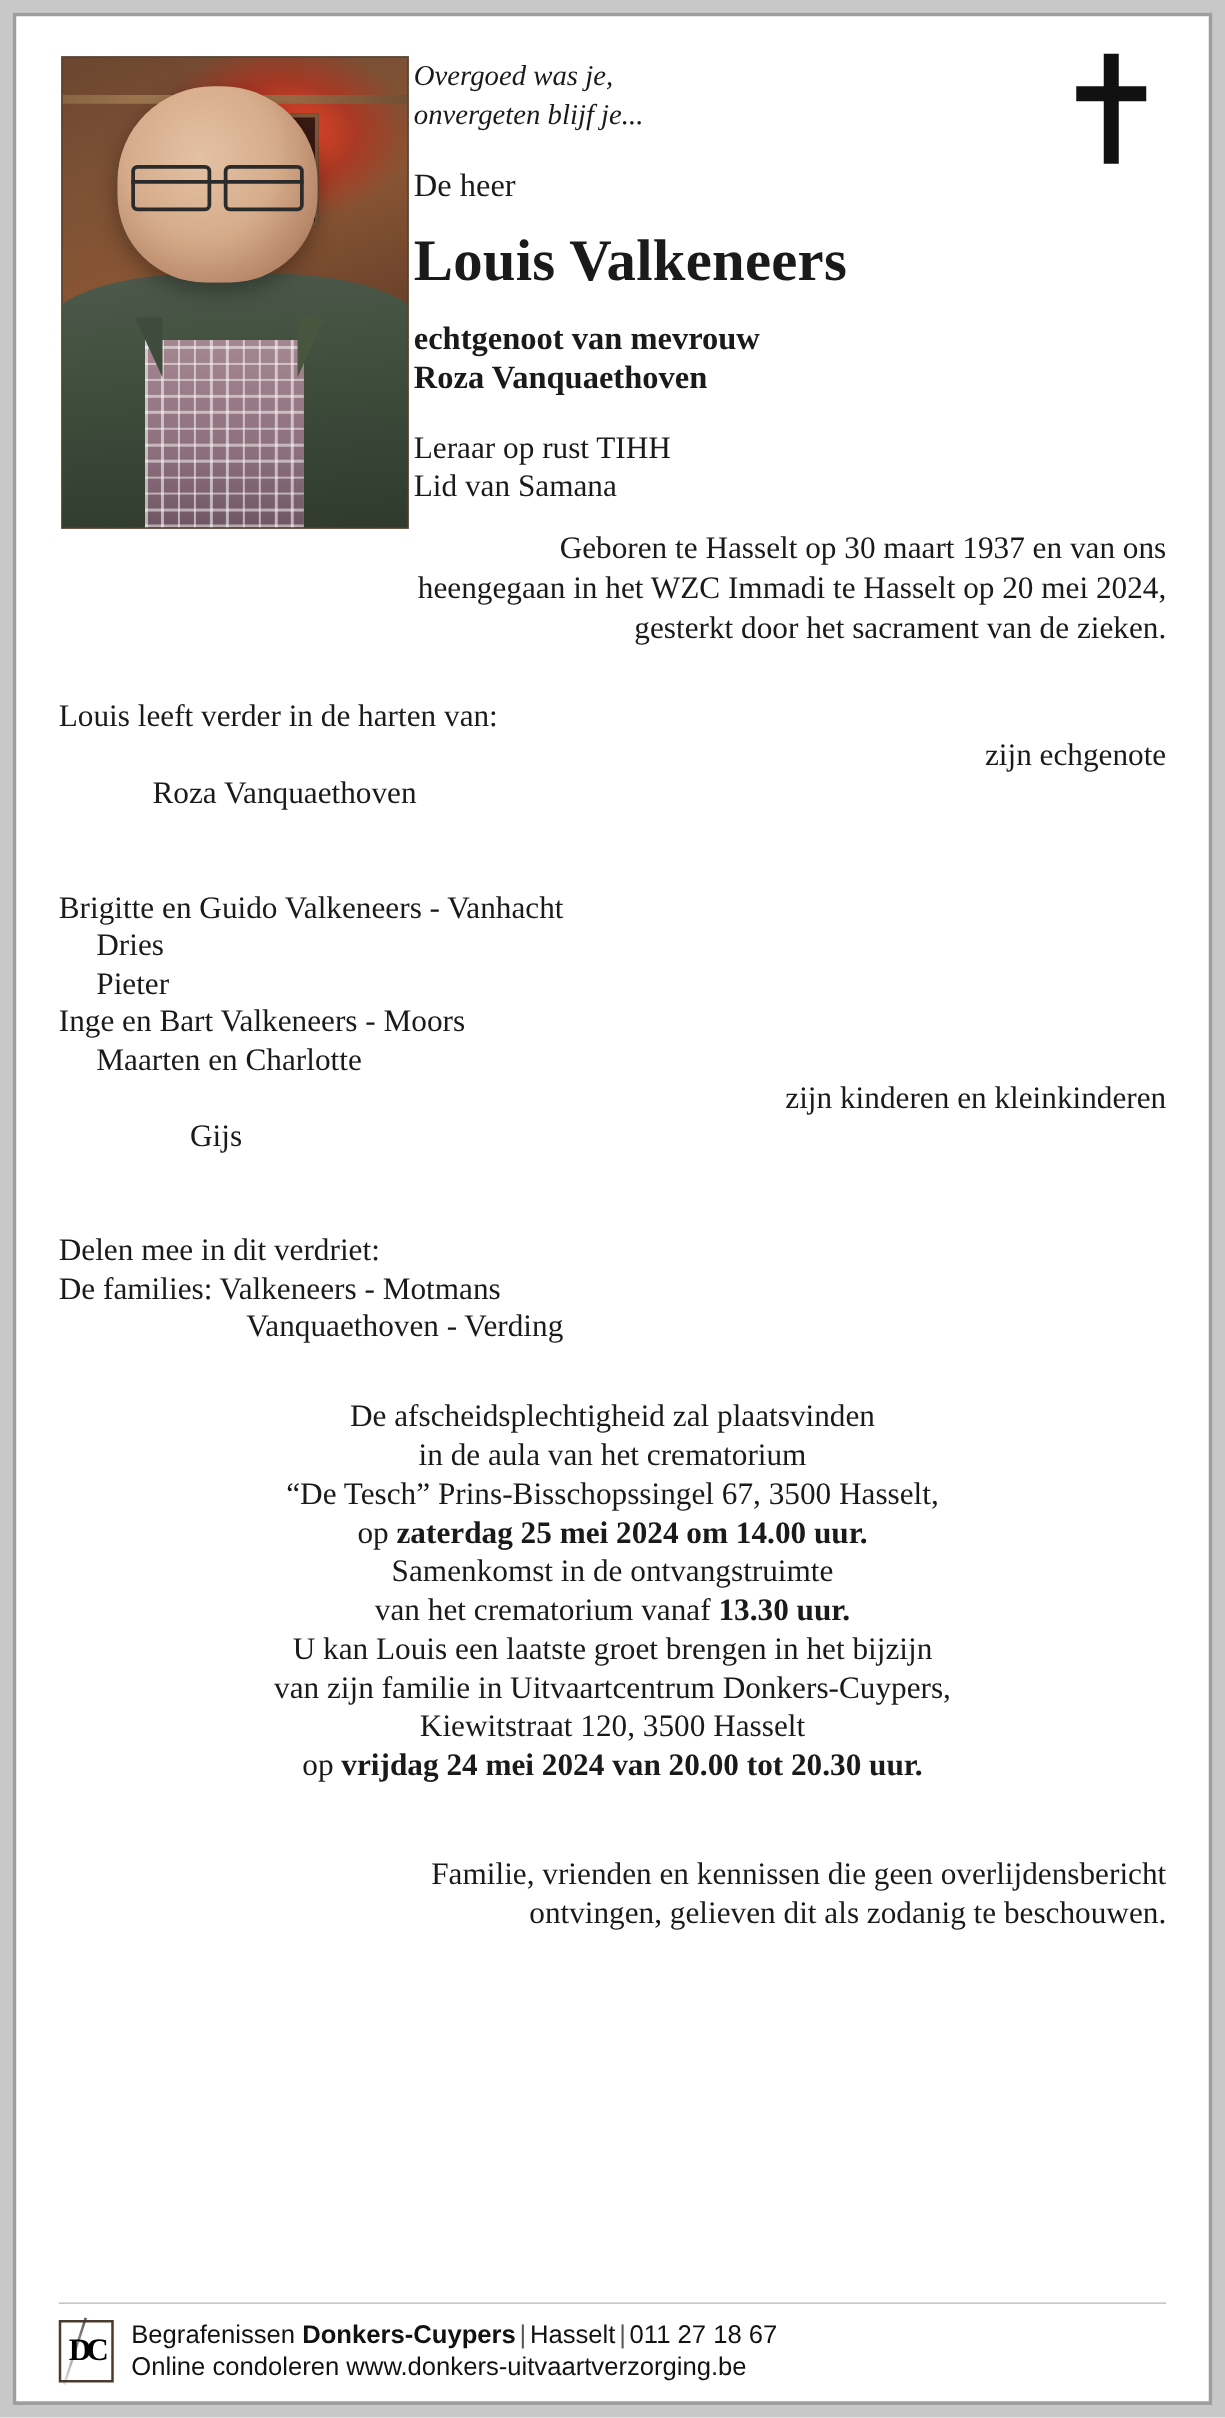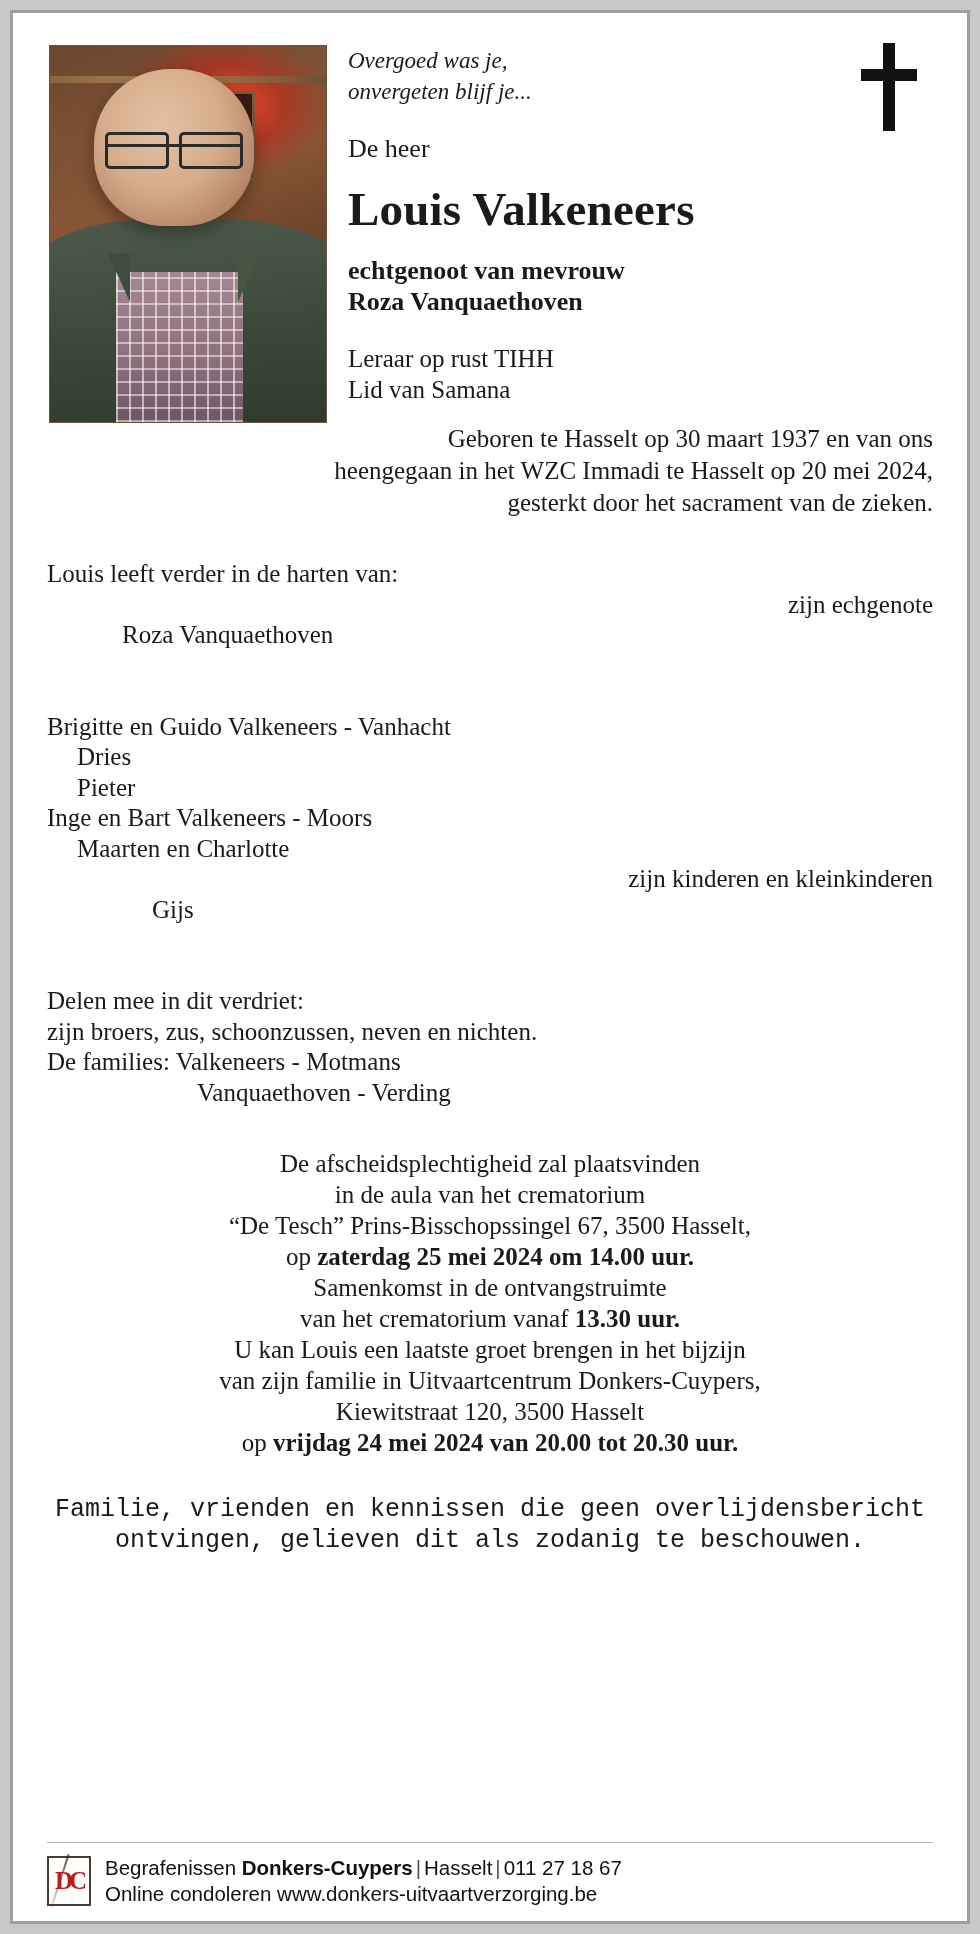--- a/index.html
+++ b/index.html
@@ -139,21 +139,21 @@
     border-color: transparent #3f4c3d transparent transparent;
   }
   .photo .collar-r {
     right: 24%;
     border-width: 0 0 48px 22px;
     border-color: transparent transparent transparent #49563f;
   }
 
   .header-text {
     flex: 1;
-    padding-left: 21px;
+    padding-left: 4px;
     padding-right: 10px;
   }
   .quote {
     font-style: italic;
     font-size: 23px;
     line-height: 31px;
     color: #1a1a1a;
     margin-bottom: 26px;
   }
   .salutation {
@@ -238,25 +238,24 @@
   }
   .ceremony b { font-weight: bold; }
 
   .thanks {
     margin-top: 38px;
     text-align: center;
     font-size: 25px;
     line-height: 31px;
   }
   .closing {
-    margin-top: 36px;
-    text-align: center;
-    font-size: 25px;
-    line-height: 31px;
-    font-family: Liberation Mono, monospace;
+    margin-top: 56px;
+    text-align: right;
+    font-size: 25px;
+    line-height: 31px;
   }
 
   
   .footer {
     position: absolute;
     left: 0;
     right: 0;
     bottom: 6px;
     padding: 0 26px;
   }
@@ -277,21 +276,21 @@
     position: relative;
     background: #fff;
     box-sizing: border-box;
   }
   .logo .mono {
     position: absolute;
     inset: 0;
     font-family: "Liberation Serif", serif;
     font-weight: bold;
     font-size: 25px;
-    color: #b91c1c;
+    color: #000000;
     letter-spacing: -4px;
     display: flex;
     align-items: center;
     justify-content: center;
   }
   .logo .quill {
     position: absolute;
     left: 10px; top: -5px;
     width: 2px; height: 56px;
     background: linear-gradient(180deg, rgba(70,55,45,.85), rgba(70,55,45,.15));
@@ -372,21 +371,20 @@
           <div class="fam-row indent-1">Pieter</div>
           <div class="fam-row">Inge en Bart Valkeneers - Moors</div>
           <div class="fam-row indent-1">Maarten en Charlotte</div>
 
           <div class="fam-row indent-1">
             <span>Gijs</span>
             <span class="right">zijn kinderen en kleinkinderen</span>
           </div>
 
           <div class="fam-row">Delen mee in dit verdriet:</div>
-          <div class="fam-row">zijn broers, zus, schoonzussen, neven en nichten.</div>
           <div class="fam-row">De families: Valkeneers - Motmans</div>
           <div class="fam-row indent-2">Vanquaethoven - Verding</div>
         </div>
 
         <div class="ceremony">
           <div>De afscheidsplechtigheid zal plaatsvinden</div>
           <div>in de aula van het crematorium</div>
           <div>“De Tesch” Prins-Bisschopssingel 67, 3500 Hasselt,</div>
           <div><span>op </span><b>zaterdag 25 mei 2024 om 14.00 uur.</b></div>
           <div>Samenkomst in de ontvangstruimte</div>

